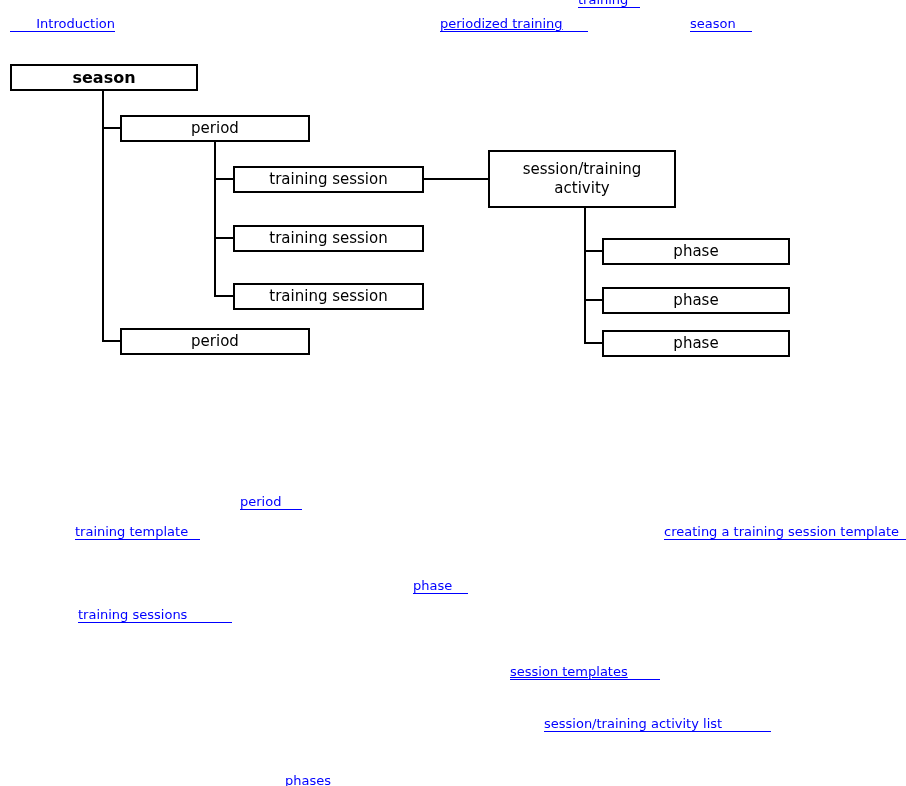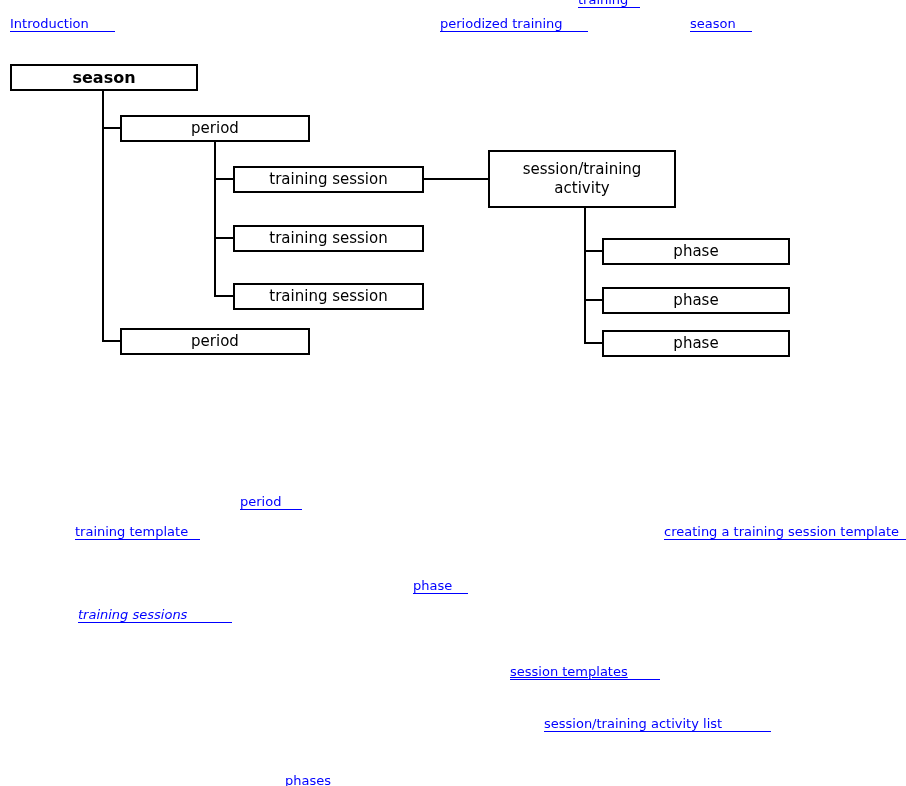--- a/index.html
+++ b/index.html
@@ -50,22 +50,22 @@
       border-bottom: 1px solid #0000ff;
       cursor: pointer;
     }
   </style>
 </head>
 <body>
 
 <div id="page">
 
   <a class="link" style="left:578px; top:-8px; width:62px;">training</a>
-  <a class="link" style="left:10px; top:16px; width:105px;">Introduction</a>
-  <a class="link" style="left:440px; top:16px; width:148px;">periodized training</a>
+  <a class="link" style="left:10px; top:16px; width:105px;text-align:right;">Introduction</a>
+  <a class="link" style="left:440px; top:16px; width:148px;text-decoration:underline;">periodized training</a>
   <a class="link" style="left:690px; top:16px; width:62px;">season</a>
 
   <div class="line" style="left:102px; top:90px; width:2px; height:252px;"></div>
   <div class="line" style="left:102px; top:127px; width:18px; height:2px;"></div>
   <div class="line" style="left:102px; top:340px; width:18px; height:2px;"></div>
 
   <div class="line" style="left:214px; top:141px; width:2px; height:156px;"></div>
   <div class="line" style="left:214px; top:178px; width:19px; height:2px;"></div>
   <div class="line" style="left:214px; top:237px; width:19px; height:2px;"></div>
   <div class="line" style="left:214px; top:295px; width:19px; height:2px;"></div>
@@ -114,18 +114,18 @@
   </div>
 
   <div class="box" style="left:120px; top:328px; width:190px; height:27px;">
     <span>period</span>
   </div>
 
   <a class="link" style="left:240px; top:494px; width:62px;">period</a>
   <a class="link" style="left:75px; top:524px; width:125px;">training template</a>
   <a class="link" style="left:664px; top:524px; width:250px;">creating a training session template</a>
   <a class="link" style="left:413px; top:578px; width:55px;">phase</a>
-  <a class="link" style="left:78px; top:607px; width:154px;font-style:italic;">training sessions</a>
+  <a class="link" style="left:78px; top:607px; width:154px;">training sessions</a>
   <a class="link" style="left:510px; top:664px; width:150px;text-decoration:underline;">session templates</a>
   <a class="link" style="left:518px; top:716px; width:227px;margin-left:26px;">session/training activity list</a>
   <a class="link" style="left:285px; top:773px; width:60px;">phases</a>
 
 </div>
 
 </body></html>

